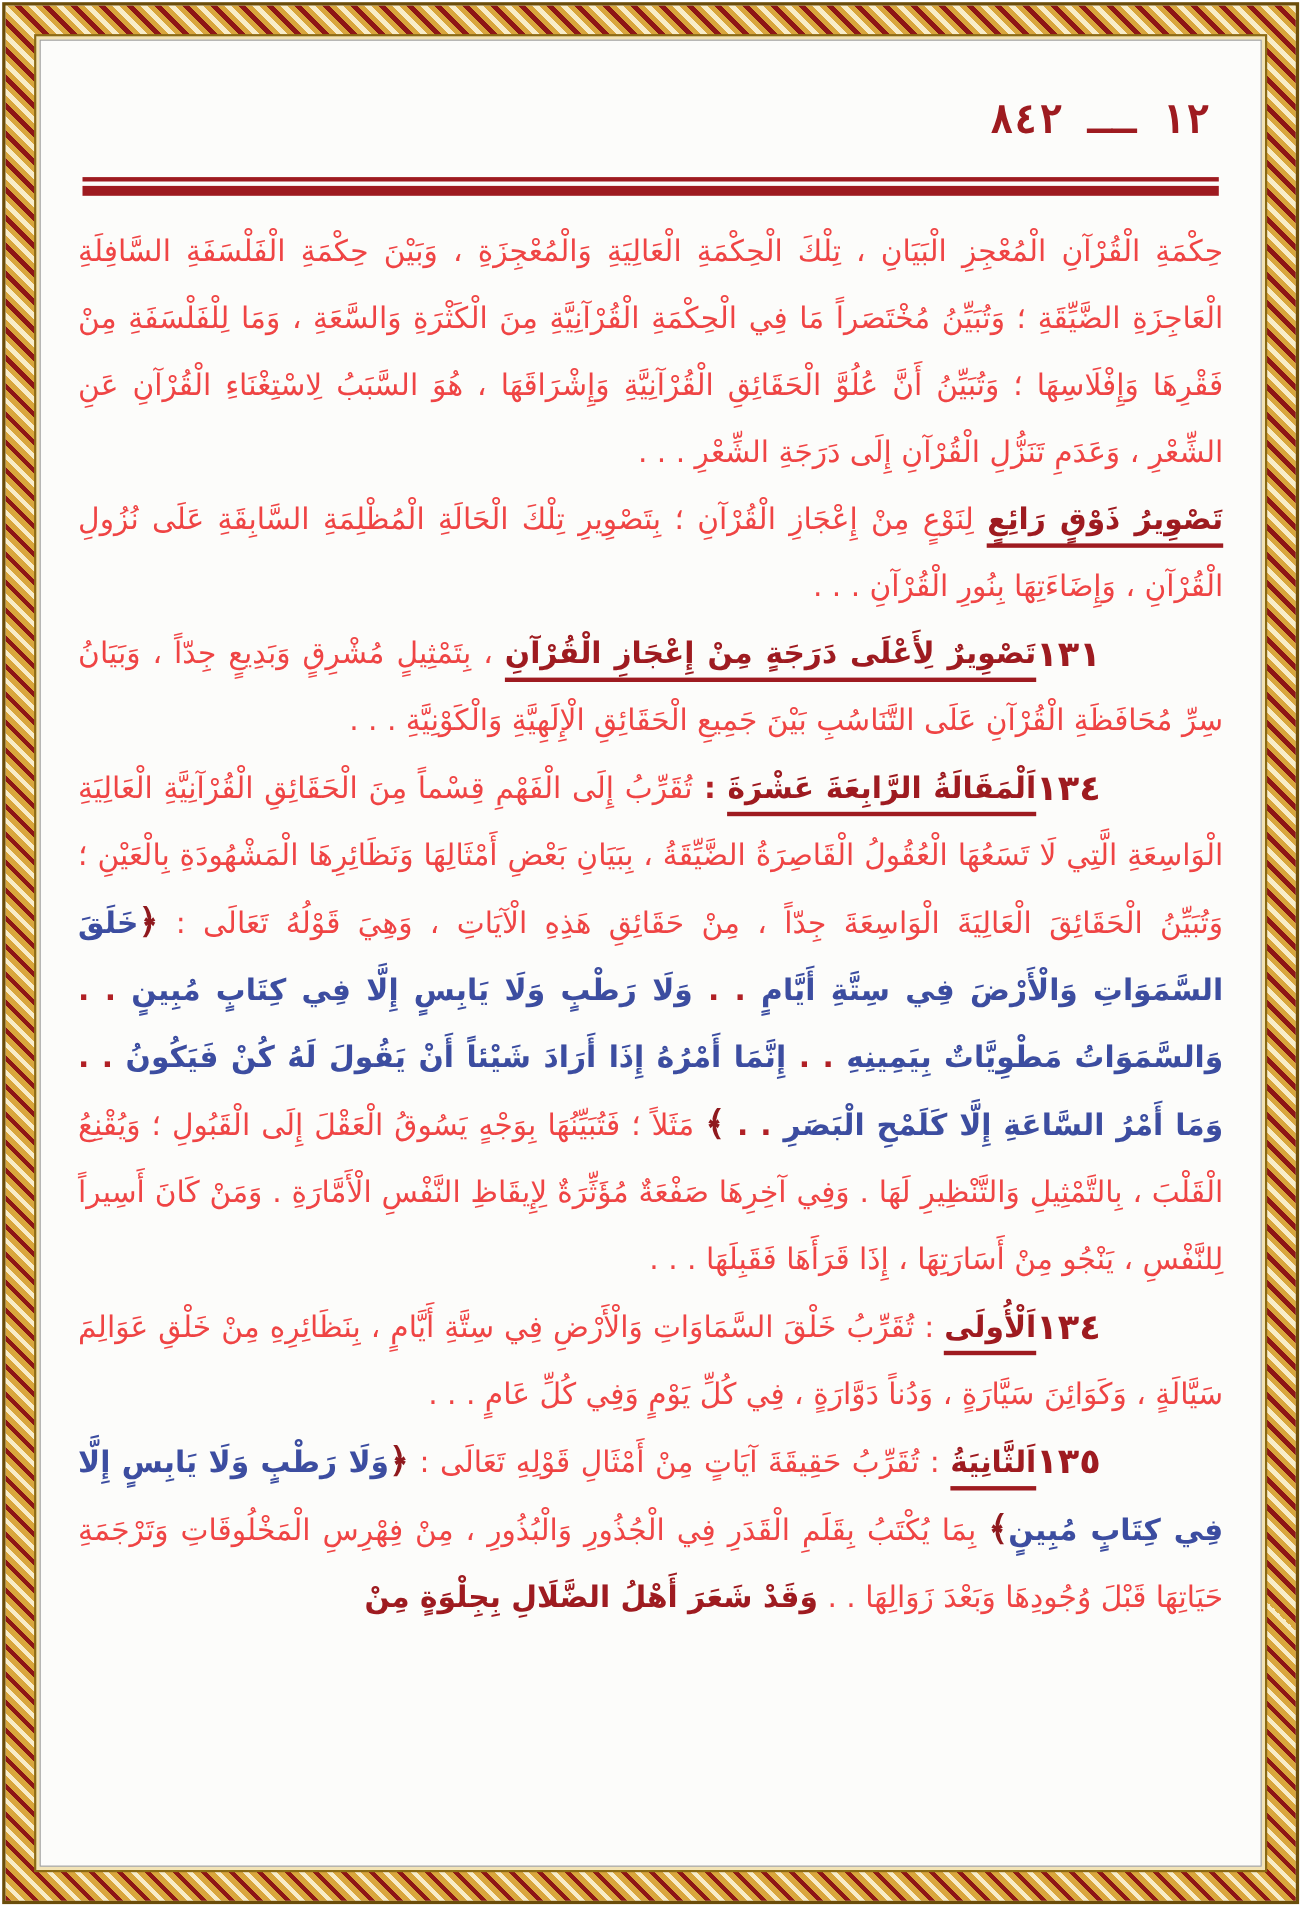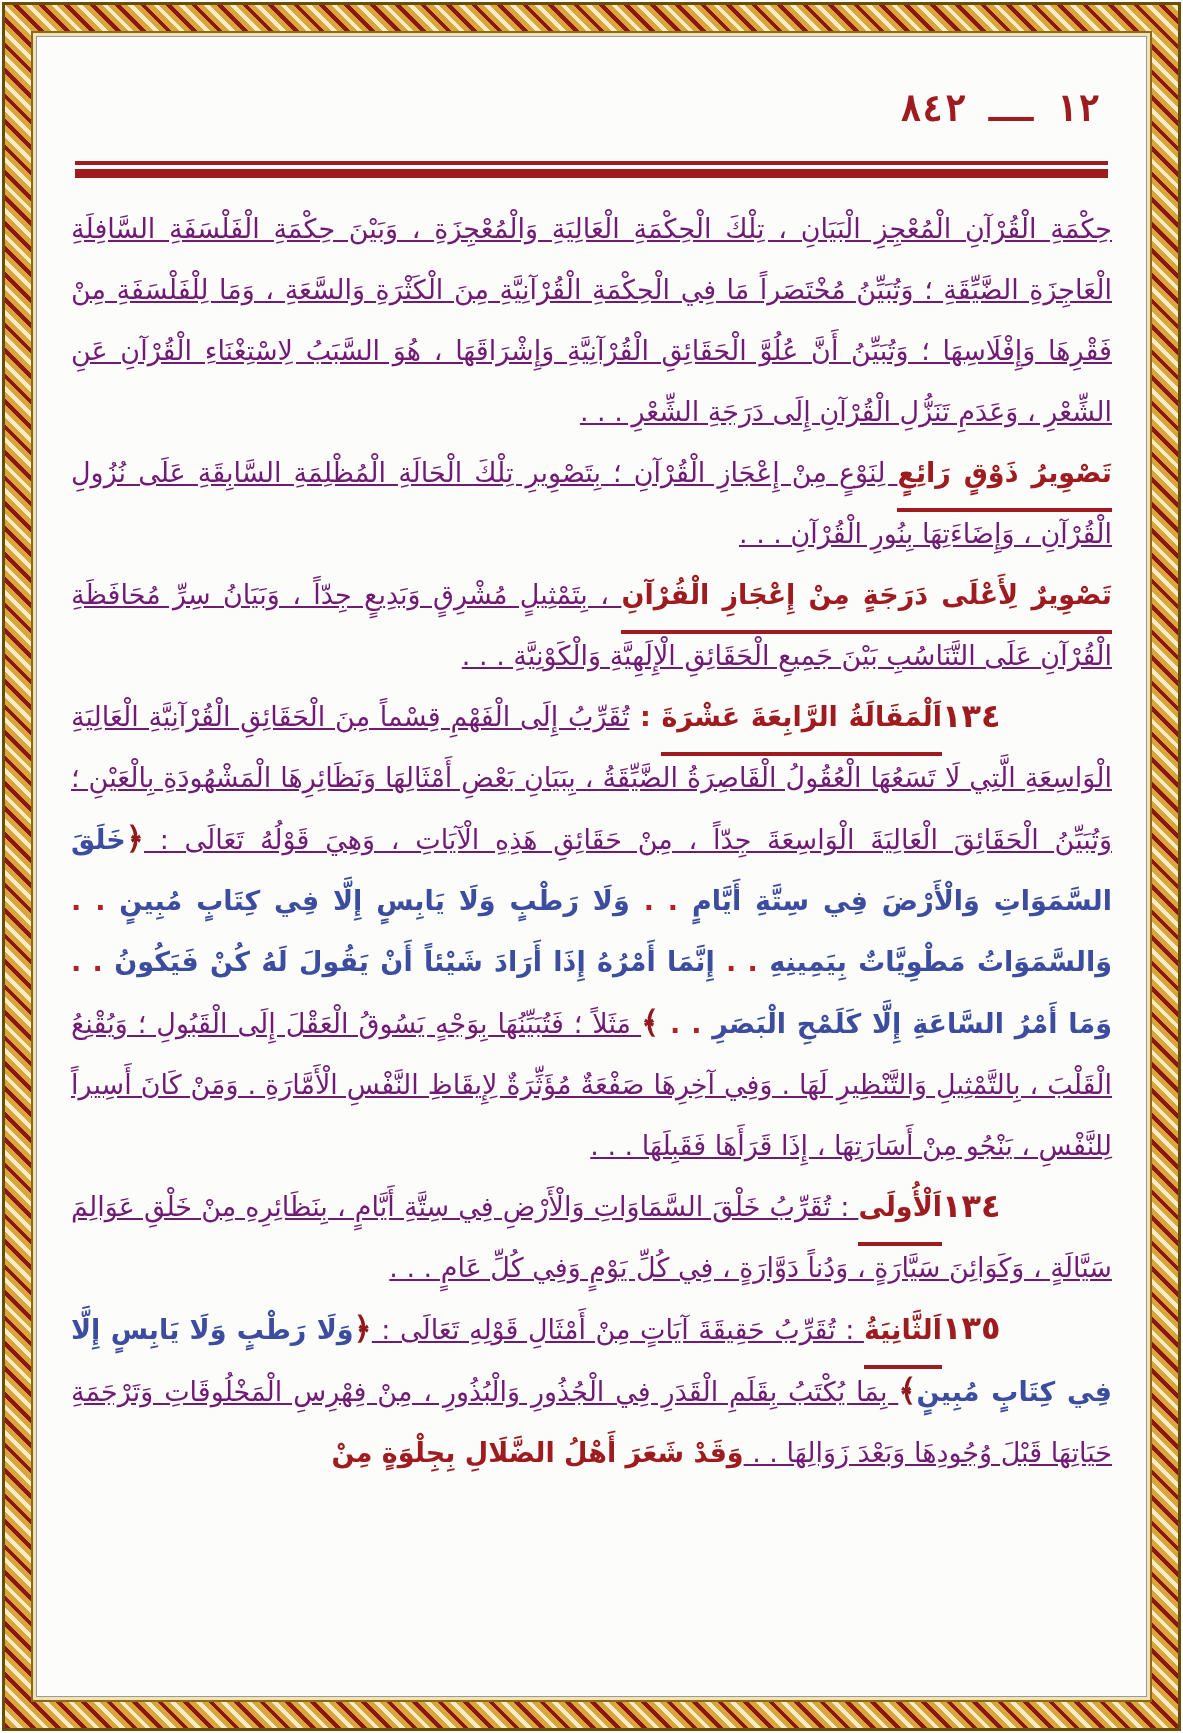--- a/index.html
+++ b/index.html
@@ -82,26 +82,26 @@
   .section { position: relative; }
   .section::after { content: ""; display: block; clear: both; }
   .num {
     float: right;
     width: 170px;
     text-align: left;
     color: var(--accent, #9e1b20);
     font-weight: bold;
     font-size: 32px;
   }
-  .t  { color: #701a75; text-decoration: underline; }
+  .t  { color: #ef4444; }
   .h  {
     color: var(--accent, #9e1b20);
     font-weight: bold;
     border-bottom: 4px solid var(--accent, #9e1b20);
-    padding-bottom: 20px;
+    padding-bottom: 6px;
   }
   .q  { color: var(--quran, #3c4da0); font-weight: bold; }
   .r  { color: #b02025; font-weight: bold; }
   .o  { color: var(--ornament, #8f191d); font-weight: bold; font-size: 31px; }
   .rb { color: var(--accent, #9e1b20); font-weight: bold; }
 </style>
 </head>
 <body>
 
 <div id="stage">
@@ -114,21 +114,21 @@
       </div>
 
       <div class="rule">
         <div class="thin"></div>
         <div class="thick"></div>
       </div>
 
       <div class="content">
           <div class="section"><span class="t">حِكْمَةِ الْقُرْآنِ الْمُعْجِزِ الْبَيَانِ ، تِلْكَ الْحِكْمَةِ الْعَالِيَةِ وَالْمُعْجِزَةِ ، وَبَيْنَ حِكْمَةِ الْفَلْسَفَةِ السَّافِلَةِ الْعَاجِزَةِ الضَّيِّقَةِ ؛ وَتُبَيِّنُ مُخْتَصَراً مَا فِي الْحِكْمَةِ الْقُرْآنِيَّةِ مِنَ الْكَثْرَةِ وَالسَّعَةِ ، وَمَا لِلْفَلْسَفَةِ مِنْ فَقْرِهَا وَإِفْلَاسِهَا ؛ وَتُبَيِّنُ أَنَّ عُلُوَّ الْحَقَائِقِ الْقُرْآنِيَّةِ وَإِشْرَاقَهَا ، هُوَ السَّبَبُ لِاسْتِغْنَاءِ الْقُرْآنِ عَنِ الشِّعْرِ ، وَعَدَمِ تَنَزُّلِ الْقُرْآنِ إِلَى دَرَجَةِ الشِّعْرِ . . .</span></div>
           <div class="section"><span class="h">تَصْوِيرُ ذَوْقٍ رَائِعٍ</span><span class="t"> لِنَوْعٍ مِنْ إِعْجَازِ الْقُرْآنِ ؛ بِتَصْوِيرِ تِلْكَ الْحَالَةِ الْمُظْلِمَةِ السَّابِقَةِ عَلَى نُزُولِ الْقُرْآنِ ، وَإِضَاءَتِهَا بِنُورِ الْقُرْآنِ . . .</span></div>
-          <div class="section"><span class="h">تَصْوِيرٌ لِأَعْلَى دَرَجَةٍ مِنْ إِعْجَازِ الْقُرْآنِ</span><span class="t"> ، بِتَمْثِيلٍ مُشْرِقٍ وَبَدِيعٍ جِدّاً ، وَبَيَانُ سِرِّ مُحَافَظَةِ الْقُرْآنِ عَلَى التَّنَاسُبِ بَيْنَ جَمِيعِ الْحَقَائِقِ الْإِلَهِيَّةِ وَالْكَوْنِيَّةِ . . .</span></div>
+          <div class="section"><span class="num">١٣١</span><span class="h">تَصْوِيرٌ لِأَعْلَى دَرَجَةٍ مِنْ إِعْجَازِ الْقُرْآنِ</span><span class="t"> ، بِتَمْثِيلٍ مُشْرِقٍ وَبَدِيعٍ جِدّاً ، وَبَيَانُ سِرِّ مُحَافَظَةِ الْقُرْآنِ عَلَى التَّنَاسُبِ بَيْنَ جَمِيعِ الْحَقَائِقِ الْإِلَهِيَّةِ وَالْكَوْنِيَّةِ . . .</span></div>
           <div class="section"><span class="num">١٣٤</span><span class="h">اَلْمَقَالَةُ الرَّابِعَةَ عَشْرَةَ</span><span class="r"> : </span><span class="t">تُقَرِّبُ إِلَى الْفَهْمِ قِسْماً مِنَ الْحَقَائِقِ الْقُرْآنِيَّةِ الْعَالِيَةِ الْوَاسِعَةِ الَّتِي لَا تَسَعُهَا الْعُقُولُ الْقَاصِرَةُ الضَّيِّقَةُ ، بِبَيَانِ بَعْضِ أَمْثَالِهَا وَنَظَائِرِهَا الْمَشْهُودَةِ بِالْعَيْنِ ؛ وَتُبَيِّنُ الْحَقَائِقَ الْعَالِيَةَ الْوَاسِعَةَ جِدّاً ، مِنْ حَقَائِقِ هَذِهِ الْآيَاتِ ، وَهِيَ قَوْلُهُ تَعَالَى : </span><span class="o">﴿</span><span class="q">خَلَقَ السَّمَوَاتِ وَالْأَرْضَ فِي سِتَّةِ أَيَّامٍ</span><span class="r"> . . </span><span class="q">وَلَا رَطْبٍ وَلَا يَابِسٍ إِلَّا فِي كِتَابٍ مُبِينٍ</span><span class="r"> . . </span><span class="q">وَالسَّمَوَاتُ مَطْوِيَّاتٌ بِيَمِينِهِ</span><span class="r"> . . </span><span class="q">إِنَّمَا أَمْرُهُ إِذَا أَرَادَ شَيْئاً أَنْ يَقُولَ لَهُ كُنْ فَيَكُونُ</span><span class="r"> . . </span><span class="q">وَمَا أَمْرُ السَّاعَةِ إِلَّا كَلَمْحِ الْبَصَرِ</span><span class="r"> . . </span><span class="o">﴾</span><span class="t"> مَثَلاً ؛ فَتُبَيِّنُهَا بِوَجْهٍ يَسُوقُ الْعَقْلَ إِلَى الْقَبُولِ ؛ وَيُقْنِعُ الْقَلْبَ ، بِالتَّمْثِيلِ وَالتَّنْظِيرِ لَهَا . وَفِي آخِرِهَا صَفْعَةٌ مُؤَثِّرَةٌ لِإِيقَاظِ النَّفْسِ الْأَمَّارَةِ . وَمَنْ كَانَ أَسِيراً لِلنَّفْسِ ، يَنْجُو مِنْ أَسَارَتِهَا ، إِذَا قَرَأَهَا فَقَبِلَهَا . . .</span></div>
           <div class="section"><span class="num">١٣٤</span><span class="h">اَلْأُولَى</span><span class="t"> : تُقَرِّبُ خَلْقَ السَّمَاوَاتِ وَالْأَرْضِ فِي سِتَّةِ أَيَّامٍ ، بِنَظَائِرِهِ مِنْ خَلْقِ عَوَالِمَ سَيَّالَةٍ ، وَكَوَائِنَ سَيَّارَةٍ ، وَدُناً دَوَّارَةٍ ، فِي كُلِّ يَوْمٍ وَفِي كُلِّ عَامٍ . . .</span></div>
           <div class="section"><span class="num">١٣٥</span><span class="h">اَلثَّانِيَةُ</span><span class="t"> : تُقَرِّبُ حَقِيقَةَ آيَاتٍ مِنْ أَمْثَالِ قَوْلِهِ تَعَالَى : </span><span class="o">﴿</span><span class="q">وَلَا رَطْبٍ وَلَا يَابِسٍ إِلَّا فِي كِتَابٍ مُبِينٍ</span><span class="o">﴾</span><span class="t"> بِمَا يُكْتَبُ بِقَلَمِ الْقَدَرِ فِي الْجُذُورِ وَالْبُذُورِ ، مِنْ فِهْرِسِ الْمَخْلُوقَاتِ وَتَرْجَمَةِ حَيَاتِهَا قَبْلَ وُجُودِهَا وَبَعْدَ زَوَالِهَا . . </span><span class="rb">وَقَدْ شَعَرَ أَهْلُ الضَّلَالِ بِجِلْوَةٍ مِنْ</span></div>
         </div>
 
     </div>
   </div>
 </div>
 
 </body></html>

